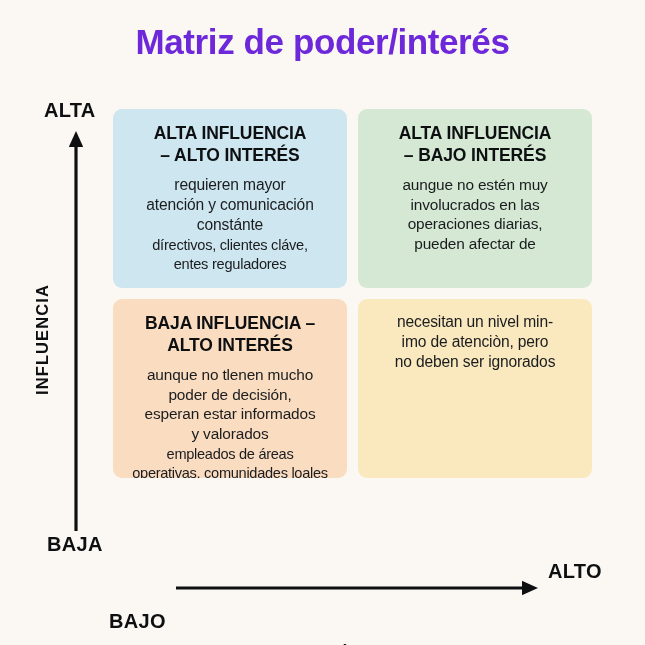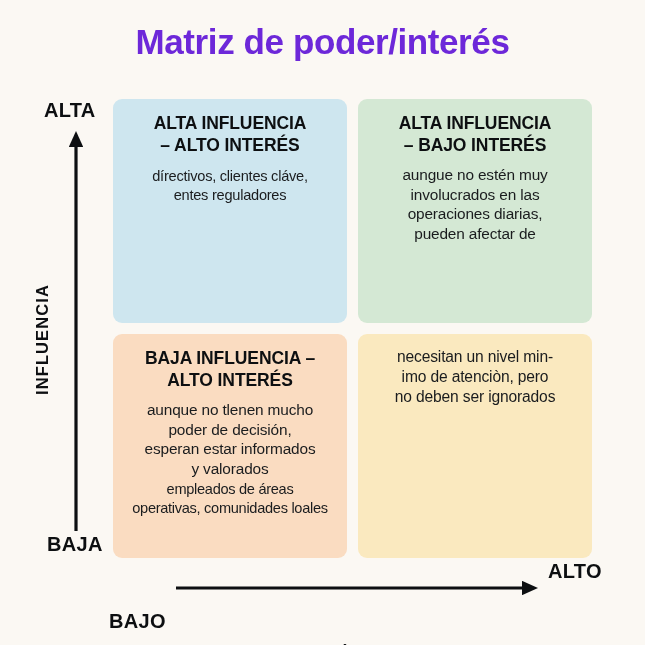--- a/index.html
+++ b/index.html
@@ -27,23 +27,23 @@
     font-size: 35px;
     font-weight: 700;
     letter-spacing: -0.4px;
     color: #6d28d9;
   }
 
   
   #matrix-grid {
     position: absolute;
     left: 113px;
-    top: 99px;
+    top: 109px;
     width: 479px;
-    height: 459px;
+    height: 369px;
     display: grid;
     grid-template-columns: 1fr 1fr;
     grid-template-rows: 1fr 1fr;
     gap: 11px;
   }
 
   .quadrant {
     border-radius: 9px;
     padding: 13px 9px 10px 9px;
     display: flex;
@@ -176,20 +176,23 @@
 </head>
 <body>
 
 <div id="page-title">Matriz de poder/interés</div>
 
 <div id="matrix-grid">
 
   <div class="quadrant q-tl">
     <div class="q-heading">ALTA INFLUENCIA
 – ALTO INTERÉS</div>
+    <div class="q-body">requieren mayor
+atención y comunicación
+constánte</div>
     <div class="q-body secondary">dírectivos, clientes cláve,
 entes reguladores</div>
   </div>
 
   <div class="quadrant q-tr">
     <div class="q-heading">ALTA INFLUENCIA
 – BAJO INTERÉS</div>
     <div class="q-body">aungue no estén muy
 involucrados en las
 operaciones diarias,

